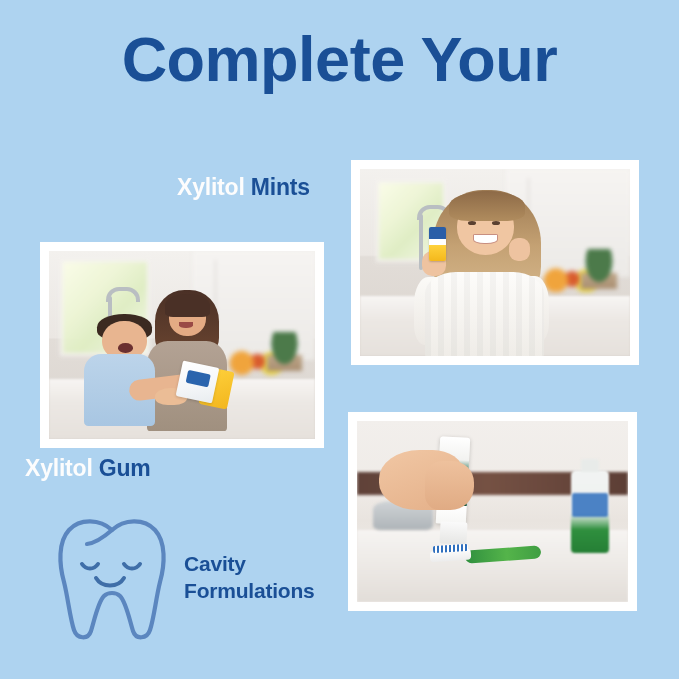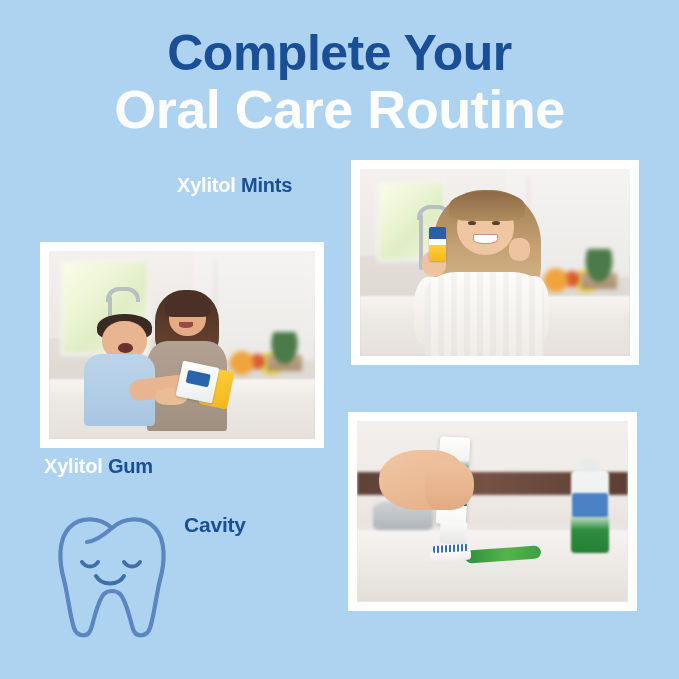--- a/index.html
+++ b/index.html
@@ -34,21 +34,21 @@
     line-height: 1.0;
   }
   .headline-line {
     display: block;
     font-weight: 800;
     letter-spacing: -0.5px;
     font-size: 52px;
   }
   .headline-line-1 {
     color: #1a4f96;
-    font-size: 50px;
+    font-size: 63px;
     padding-bottom: 4px;
   }
   .headline-line-2 {
     color: #fdfdfd;
     font-size: 54px;
   }
 
   
   .photo-frame {
     position: absolute;
@@ -351,60 +351,59 @@
     background: #2f6fbe;
     border-radius: 2px;
     filter: blur(1.2px);
     opacity: .85;
   }
 
   
   .product-label {
     position: absolute;
     font-weight: 800;
-    font-size: 20px;
+    font-size: 23px;
     letter-spacing: -0.2px;
     white-space: nowrap;
   }
   .label-light { color: #fdfdfd; }
   .label-dark  { color: #1a4f96; }
 
   #label-mints      { left: 177px; top: 174px; }
-  #label-gum        { left: 44px;  top: 455px; }
+  #label-gum        { left: 25px;  top: 455px; }
   #label-toothpaste { left: 399px; top: 621px; }
 
   
   #tooth-badge {
     position: absolute;
     left: 56px;
     top: 512px;
     width: 290px;
     height: 132px;
     display: flex;
-    align-items: flex-start;
+    align-items: center;
     gap: 16px;
   }
   #tooth-icon { width: 112px; height: 128px; flex: 0 0 auto; }
   #tooth-caption {
     color: #1a4f96;
     font-weight: 700;
     font-size: 21px;
     line-height: 1.28;
     letter-spacing: -0.2px;
   }
   #tooth-caption span { display: block; }
 </style>
 </head>
 <body>
 
 <div class="canvas">
 
   <div class="headline">
     <span class="headline-line headline-line-1">Complete Your</span>
-    <span class="headline-line headline-line-2">Oral Care Routine</span>
   </div>
 
   <div class="photo-frame" id="frame-gum">
     <div class="photo-inner" aria-label="Mother pouring xylitol gum from a yellow and white package into a young boy's hand in a kitchen">
       <div class="scene">
         <div class="kitchen-bg"></div>
         <div class="kit-window"></div>
         <div class="kit-cabinet"></div>
         <div class="kit-faucet"></div>
         <div class="kit-counter"></div>
@@ -498,16 +497,17 @@
                C 98 104, 100 84, 104 68
                C 109 50, 110 28, 99 16
                C 88 4, 68 5, 56 16 Z" fill="none" stroke="#5b86bf" stroke-width="4.2" stroke-linejoin="round"></path>
       <path d="M56 16 C 48 23, 40 29, 31 30" fill="none" stroke="#5b86bf" stroke-width="4.2" stroke-linecap="round"></path>
       <path d="M26 50 C 30 56, 38 56, 42 50" fill="none" stroke="#3f6ea8" stroke-width="4" stroke-linecap="round"></path>
       <path d="M68 50 C 72 56, 80 56, 84 50" fill="none" stroke="#3f6ea8" stroke-width="4" stroke-linecap="round"></path>
       <path d="M40 64 C 46 74, 62 74, 68 64" fill="none" stroke="#3f6ea8" stroke-width="4" stroke-linecap="round"></path>
     </svg>
     <div id="tooth-caption">
       <span>Cavity</span>
+      <span>Formulations</span>
     </div>
   </div>
 
 </div>
 
 </body></html>

